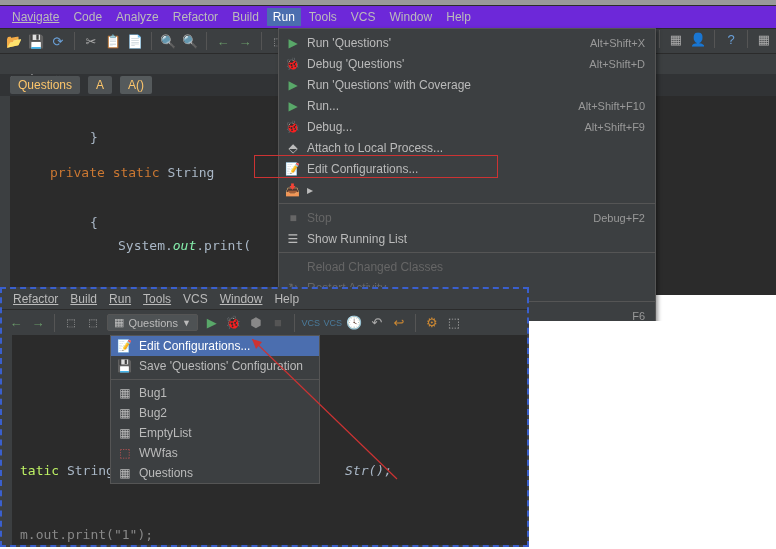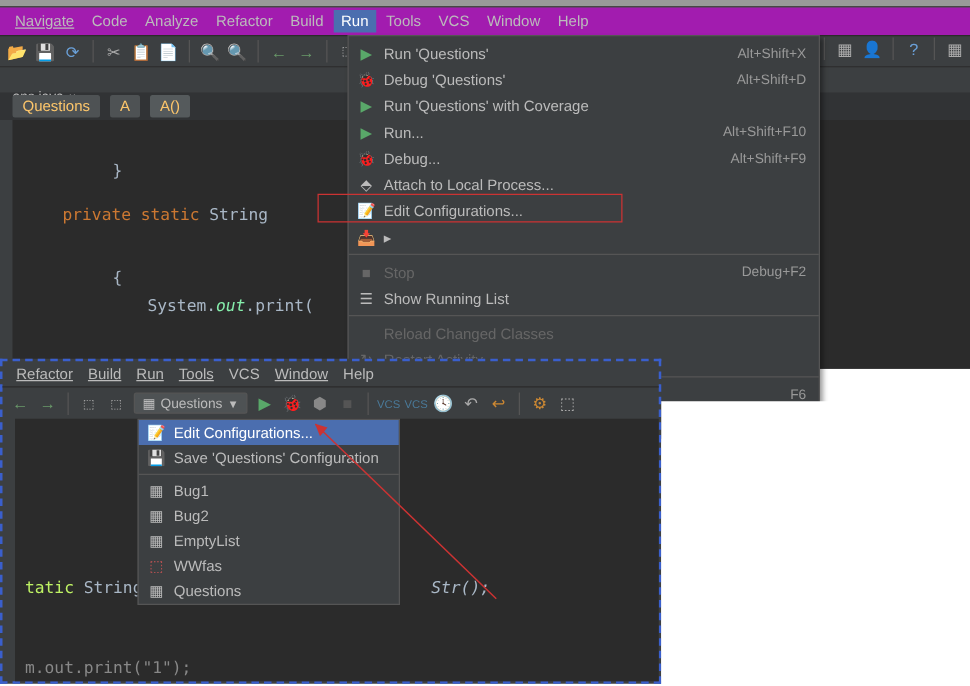--- a/index.html
+++ b/index.html
@@ -18,21 +18,21 @@
       width: 776px; height: 295px;
       background: #3c3f41;
     }
     .title-bar {
       height: 6px;
       background: #999;
       border-bottom: 1px solid #2b2b2b;
     }
     .menu-bar {
       height: 22px;
-      background: #a21caf;
+      background: #6d28d9;
       display: flex;
       align-items: center;
       padding: 0 6px;
       color: #bbbbbb;
       gap: 2px;
     }
     .menu-item {
       padding: 2px 6px;
       cursor: default;
     }

